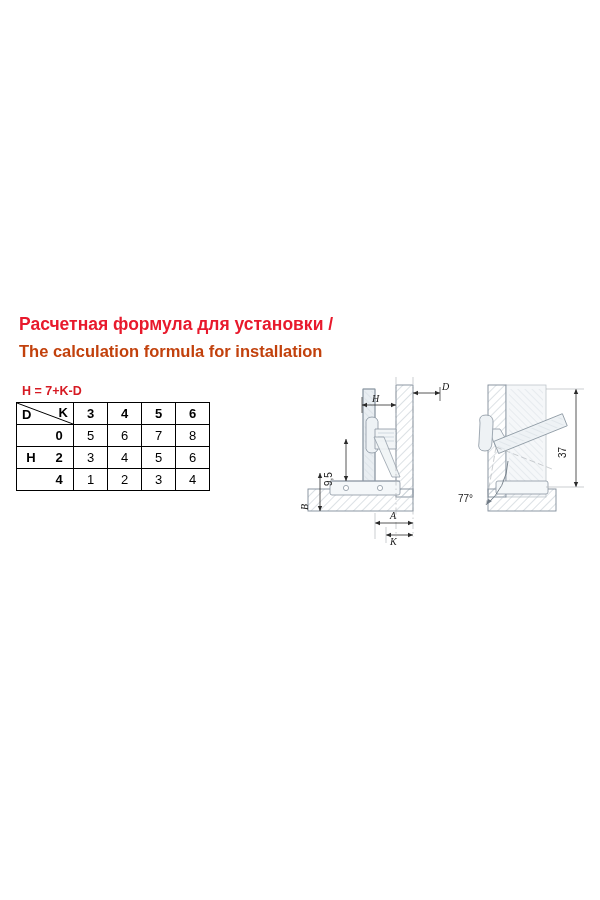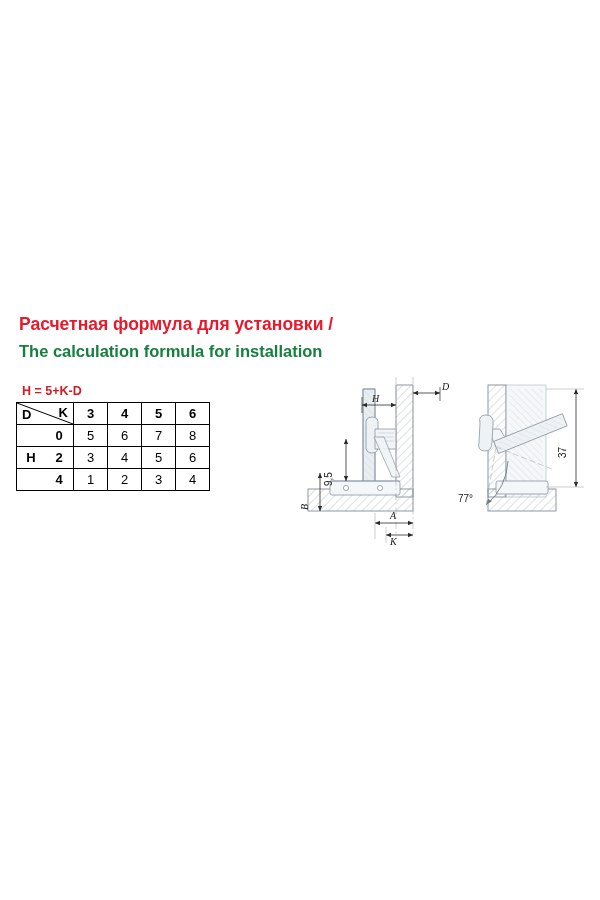--- a/index.html
+++ b/index.html
@@ -33,21 +33,21 @@
     color: #e8192c;
     letter-spacing: 0px;
     white-space: nowrap;
   }
   .title-en {
     position: absolute;
     left: 19px;
     top: 333px;
     font-size: 16.5px;
     font-weight: bold;
-    color: #15803d;
+    color: #c2410c;
     white-space: nowrap;
   }
 
   
   .formula {
     position: absolute;
     left: 22px;
     top: 375px;
     font-size: 12.5px;
     font-weight: bold;
@@ -141,21 +141,21 @@
   }
 </style>
 </head>
 <body>
 
 <div id="page">
 
   <div class="title-ru">Расчетная формула для установки /</div>
   <div class="title-en">The calculation formula for installation</div>
 
-  <div class="formula">H = 5+K-D</div>
+  <div class="formula">H = 7+K-D</div>
 
   <div class="tbl-wrap">
     <table class="calc">
       <tbody>
           <tr>
         <td class="corner" colspan="2">
           <span class="slash">
             <svg width="56" height="21" viewBox="0 0 56 21">
                   <line x1="0" y1="0" x2="56" y2="21" stroke="#000" stroke-width="1"></line>
                 </svg>

